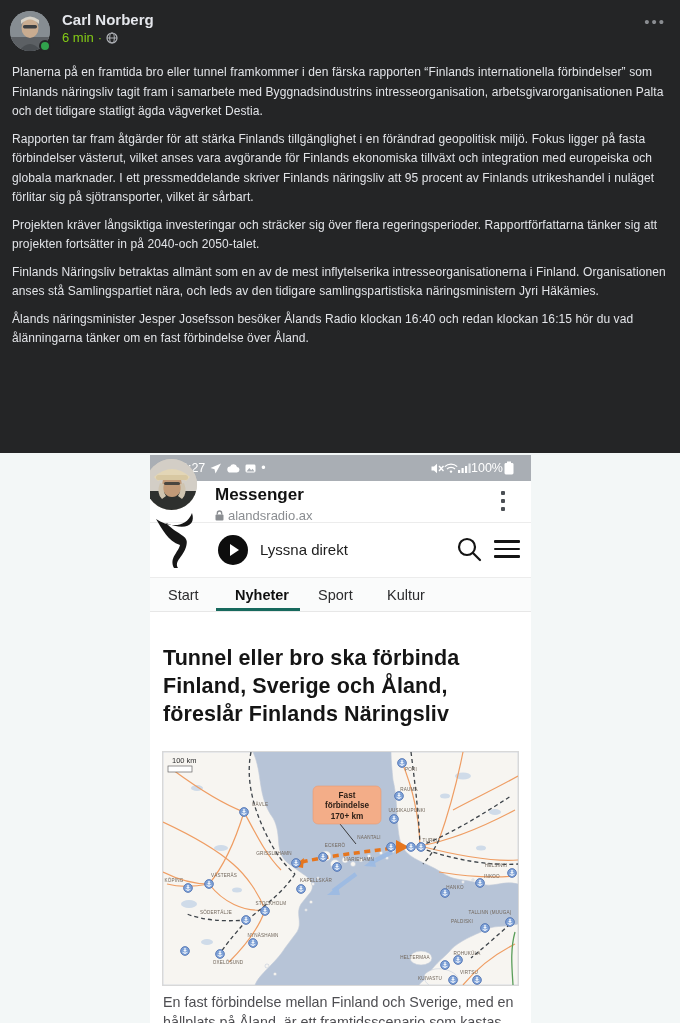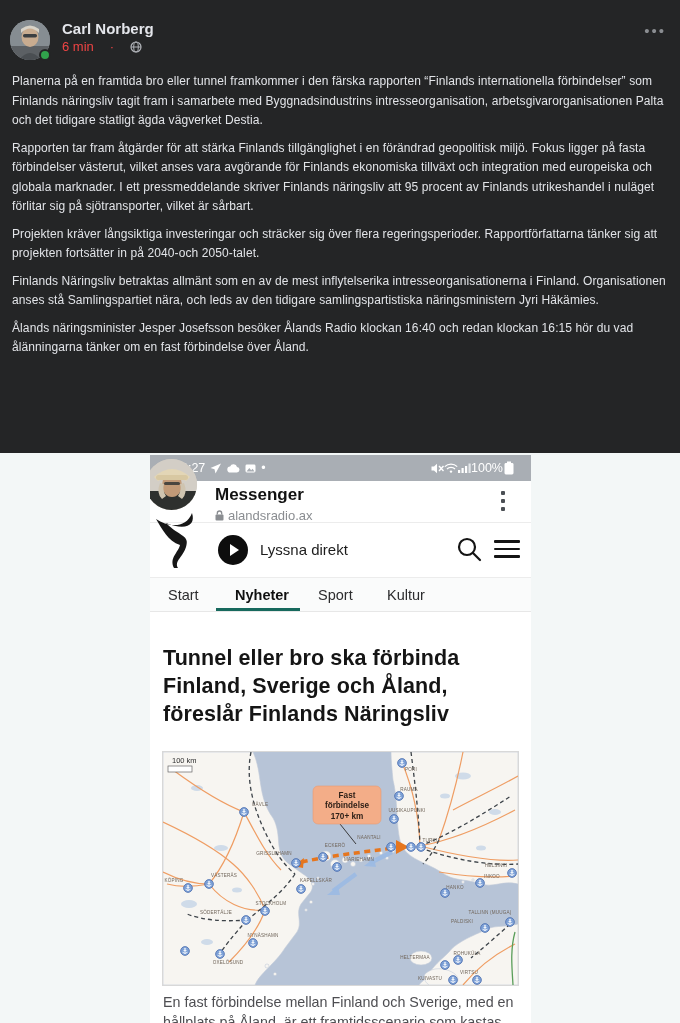--- a/index.html
+++ b/index.html
@@ -1,28 +1,28 @@
 <!DOCTYPE html>
 <html><head>
 <meta charset="utf-8">
 <style>
   * { margin:0; padding:0; box-sizing:border-box; }
   html,body { width:680px; height:1023px; overflow:hidden; background:#242526;
               font-family:"Liberation Sans", sans-serif; }
 
   
-  .post { position:absolute; left:0; top:16px; width:680px; height:453px; background:#242526; overflow:hidden; }
+  .post { position:absolute; left:0; top:7px; width:680px; height:453px; background:#242526; overflow:hidden; }
   .post-header { position:relative; height:50px; padding:6px 12px 0 10px; }
   .avatar { position:absolute; left:10px; top:4px; width:40px; height:40px; border-radius:50%;
             background:linear-gradient(180deg,#9aa0a6 0%,#7d8287 55%,#606468 100%); overflow:hidden; }
   .avatar svg { display:block; }
   .presence-dot { position:absolute; left:39px; top:33px; width:12px; height:12px; border-radius:50%;
                   background:#31a24c; border:2px solid #242526; }
   .author { position:absolute; left:62px; top:4px; font-size:15px; font-weight:bold; color:#e4e6eb; }
-  .meta { position:absolute; left:62px; top:23px; font-size:13px; color:#ef4444; display:flex; align-items:center; gap:16px; }
+  .meta { position:absolute; left:62px; top:23px; font-size:13px; color:#84cc16; display:flex; align-items:center; gap:4px; }
   .post-menu { position:absolute; right:14px; top:6px; color:#8a8d91; font-size:15px; letter-spacing:2px; cursor:pointer; }
   .post-body { padding:6px 12px 0 12px; }
   .post-body p { font-size:12px; line-height:19.5px; letter-spacing:.1px; color:#e2e4e8; margin:0 0 8px 0; }
 
   
   .attachment { position:absolute; left:0; top:453px; width:680px; height:570px; background:#f3f7f7; }
   .phone { position:absolute; left:150px; top:2px; width:381px; height:568px; background:#ffffff; overflow:hidden; }
 
   .statusbar { position:absolute; left:0; top:0; width:381px; height:26px; background:#a9aeb4;
                display:flex; align-items:center; color:#fff; font-size:12.5px; }

